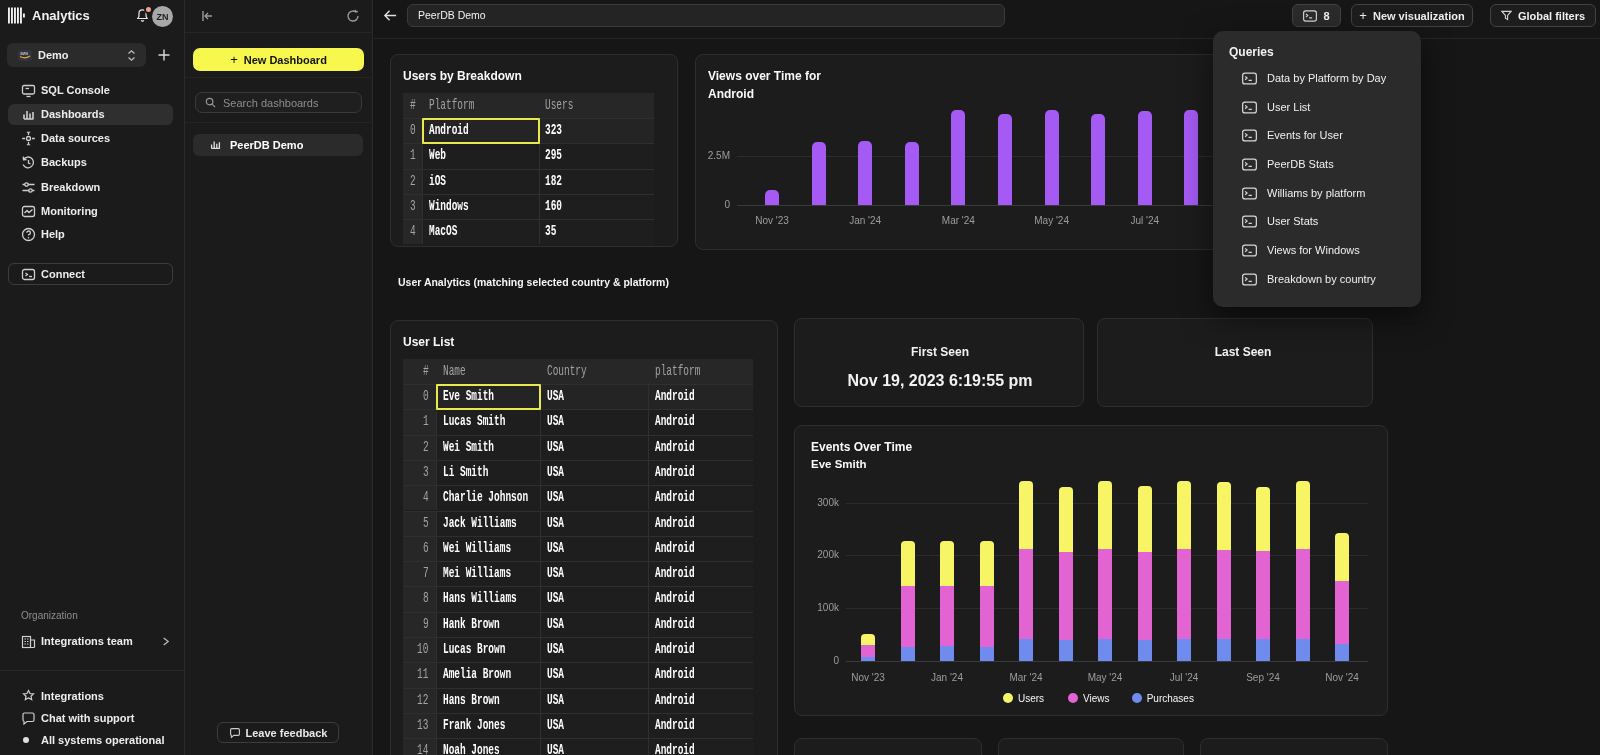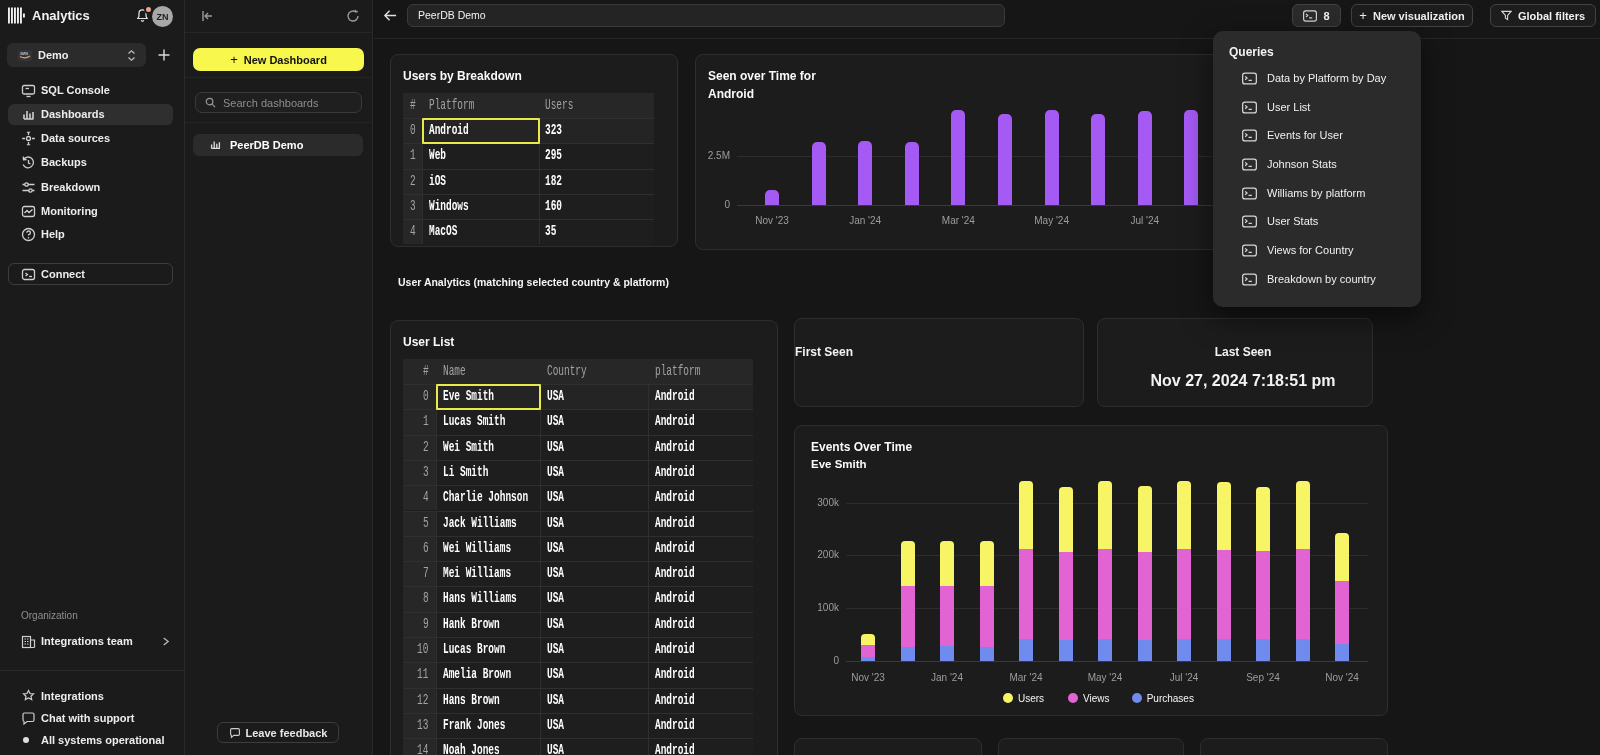--- a/index.html
+++ b/index.html
@@ -187,21 +187,21 @@
 <div class="abs" style="left:0;top:126.2px;width:19px;height:25.3px;background:#272727;border-top:1px solid #2f2f2f"></div>
 <div class="mono mgr" style="left:7px;top:131.2px">4</div>
 <div class="abs" style="left:19px;top:126.2px;width:117px;height:25.3px;background:#1e1e1e;border-top:1px solid #2f2f2f;border-left:1px solid #2f2f2f"></div>
 <div class="mono mtx" style="left:26px;top:131.2px">MacOS</div>
 <div class="abs" style="left:136px;top:126.2px;width:115px;height:25.3px;background:#1e1e1e;border-top:1px solid #2f2f2f;border-left:1px solid #2f2f2f"></div>
 <div class="mono mtx" style="left:142px;top:131.2px">35</div>
 <div class="abs" style="left:19px;top:25px;width:118px;height:26px;border:2px solid #e9e94b;border-radius:1px"></div>
 </div>
   </div>
 <div class="card" style="left:695px;top:54px;width:692px;height:196px;overflow:hidden">
-<div class="ttl" style="left:12px;top:14px">Seen over Time for</div>
+<div class="ttl" style="left:12px;top:14px">Views over Time for</div>
 <div class="ttl" style="left:12px;top:32px">Android</div>
 <div class="abs" style="left:41px;top:100.5px;width:645px;border-top:1px solid #2c2c2c"></div>
 <div class="abs" style="left:41px;top:150px;width:645px;border-top:1px solid #3a3a3a"></div>
 <div class="glab" style="left:0;top:95px;width:34px;text-align:right">2.5M</div>
 <div class="glab" style="left:0;top:144px;width:34px;text-align:right">0</div>
 <div class="abs" style="left:69.0px;top:135.3px;width:14px;height:14.7px;background:#a55af4;border-radius:5px 5px 0 0"></div>
 <div class="abs" style="left:115.6px;top:87.0px;width:14px;height:63.0px;background:#a55af4;border-radius:5px 5px 0 0"></div>
 <div class="abs" style="left:162.2px;top:86.4px;width:14px;height:63.6px;background:#a55af4;border-radius:5px 5px 0 0"></div>
 <div class="abs" style="left:208.8px;top:86.7px;width:14px;height:63.3px;background:#a55af4;border-radius:5px 5px 0 0"></div>
 <div class="abs" style="left:255.4px;top:55.2px;width:14px;height:94.8px;background:#a55af4;border-radius:5px 5px 0 0"></div>
@@ -342,25 +342,25 @@
 <div class="abs" style="left:33px;top:379.2px;width:104px;height:25.3px;background:#1e1e1e;border-top:1px solid #2f2f2f;border-left:1px solid #2f2f2f"></div>
 <div class="mono mtx" style="left:40px;top:384.2px">Noah Jones</div>
 <div class="abs" style="left:137px;top:379.2px;width:108px;height:25.3px;background:#1e1e1e;border-top:1px solid #2f2f2f;border-left:1px solid #2f2f2f"></div>
 <div class="mono mtx" style="left:144px;top:384.2px">USA</div>
 <div class="abs" style="left:245px;top:379.2px;width:105px;height:25.3px;background:#1e1e1e;border-top:1px solid #2f2f2f;border-left:1px solid #2f2f2f"></div>
 <div class="mono mtx" style="left:252px;top:384.2px">Android</div>
 <div class="abs" style="left:33px;top:25px;width:105px;height:26px;border:2px solid #e9e94b;border-radius:1px"></div>
 </div>
   </div>
 <div class="card" style="left:794px;top:318px;width:290px;height:89px">
-<div class="abs" style="left:0;top:26px;width:290px;font-size:12px;font-weight:bold">First Seen</div>
+<div class="abs" style="left:0;top:26px;width:290px;text-align:center;font-size:12px;font-weight:bold">First Seen</div>
+<div class="abs" style="left:0;top:53px;width:290px;text-align:center;font-size:16px;font-weight:bold">Nov 19, 2023 6:19:55 pm</div>
 </div>
 <div class="card" style="left:1097px;top:318px;width:276px;height:89px">
 <div class="abs" style="left:0;top:26px;width:290px;text-align:center;font-size:12px;font-weight:bold">Last Seen</div>
-<div class="abs" style="left:0;top:53px;width:290px;text-align:center;font-size:16px;font-weight:bold">Nov 27, 2024 7:18:51 pm</div>
 </div>
 <div class="card" style="left:794px;top:425px;width:594px;height:291px;overflow:hidden">
 <div class="ttl" style="left:16px;top:14px">Events Over Time</div>
 <div class="ttl" style="left:16px;top:32px;font-size:11.5px">Eve Smith</div>
 <div class="abs" style="left:51px;top:76.5px;width:522px;border-top:1px solid #2c2c2c"></div>
 <div class="glab" style="left:8px;top:70.5px;width:36px;text-align:right">300k</div>
 <div class="abs" style="left:51px;top:129.0px;width:522px;border-top:1px solid #2c2c2c"></div>
 <div class="glab" style="left:8px;top:123.0px;width:36px;text-align:right">200k</div>
 <div class="abs" style="left:51px;top:181.5px;width:522px;border-top:1px solid #2c2c2c"></div>
 <div class="glab" style="left:8px;top:175.5px;width:36px;text-align:right">100k</div>
@@ -436,33 +436,33 @@
 <div class="abs" style="left:54px;top:69.7px;font-size:11px;font-weight:500;color:#f0f0f0;line-height:13px">User List</div>
 <svg class="abs" style="left:29px;top:98.3px" width="15" height="13" viewBox="0 0 16 13" fill="none" stroke="#d8d8d8" stroke-width="1.3">
       <rect x="0.7" y="0.7" width="14.6" height="11.6" rx="2.4"></rect>
       <path d="M3.4 4.2 L5.4 6 L3.4 7.8 M7 8.6 H10.5"></path>
     </svg>
 <div class="abs" style="left:54px;top:98.3px;font-size:11px;font-weight:500;color:#f0f0f0;line-height:13px">Events for User</div>
 <svg class="abs" style="left:29px;top:126.9px" width="15" height="13" viewBox="0 0 16 13" fill="none" stroke="#d8d8d8" stroke-width="1.3">
       <rect x="0.7" y="0.7" width="14.6" height="11.6" rx="2.4"></rect>
       <path d="M3.4 4.2 L5.4 6 L3.4 7.8 M7 8.6 H10.5"></path>
     </svg>
-<div class="abs" style="left:54px;top:126.9px;font-size:11px;font-weight:500;color:#f0f0f0;line-height:13px">Johnson Stats</div>
+<div class="abs" style="left:54px;top:126.9px;font-size:11px;font-weight:500;color:#f0f0f0;line-height:13px">PeerDB Stats</div>
 <svg class="abs" style="left:29px;top:155.6px" width="15" height="13" viewBox="0 0 16 13" fill="none" stroke="#d8d8d8" stroke-width="1.3">
       <rect x="0.7" y="0.7" width="14.6" height="11.6" rx="2.4"></rect>
       <path d="M3.4 4.2 L5.4 6 L3.4 7.8 M7 8.6 H10.5"></path>
     </svg>
 <div class="abs" style="left:54px;top:155.6px;font-size:11px;font-weight:500;color:#f0f0f0;line-height:13px">Williams by platform</div>
 <svg class="abs" style="left:29px;top:184.2px" width="15" height="13" viewBox="0 0 16 13" fill="none" stroke="#d8d8d8" stroke-width="1.3">
       <rect x="0.7" y="0.7" width="14.6" height="11.6" rx="2.4"></rect>
       <path d="M3.4 4.2 L5.4 6 L3.4 7.8 M7 8.6 H10.5"></path>
     </svg>
 <div class="abs" style="left:54px;top:184.2px;font-size:11px;font-weight:500;color:#f0f0f0;line-height:13px">User Stats</div>
 <svg class="abs" style="left:29px;top:212.9px" width="15" height="13" viewBox="0 0 16 13" fill="none" stroke="#d8d8d8" stroke-width="1.3">
       <rect x="0.7" y="0.7" width="14.6" height="11.6" rx="2.4"></rect>
       <path d="M3.4 4.2 L5.4 6 L3.4 7.8 M7 8.6 H10.5"></path>
     </svg>
-<div class="abs" style="left:54px;top:212.9px;font-size:11px;font-weight:500;color:#f0f0f0;line-height:13px">Views for Country</div>
+<div class="abs" style="left:54px;top:212.9px;font-size:11px;font-weight:500;color:#f0f0f0;line-height:13px">Views for Windows</div>
 <svg class="abs" style="left:29px;top:241.5px" width="15" height="13" viewBox="0 0 16 13" fill="none" stroke="#d8d8d8" stroke-width="1.3">
       <rect x="0.7" y="0.7" width="14.6" height="11.6" rx="2.4"></rect>
       <path d="M3.4 4.2 L5.4 6 L3.4 7.8 M7 8.6 H10.5"></path>
     </svg>
 <div class="abs" style="left:54px;top:241.5px;font-size:11px;font-weight:500;color:#f0f0f0;line-height:13px">Breakdown by country</div>
 </div>
 </body></html>

